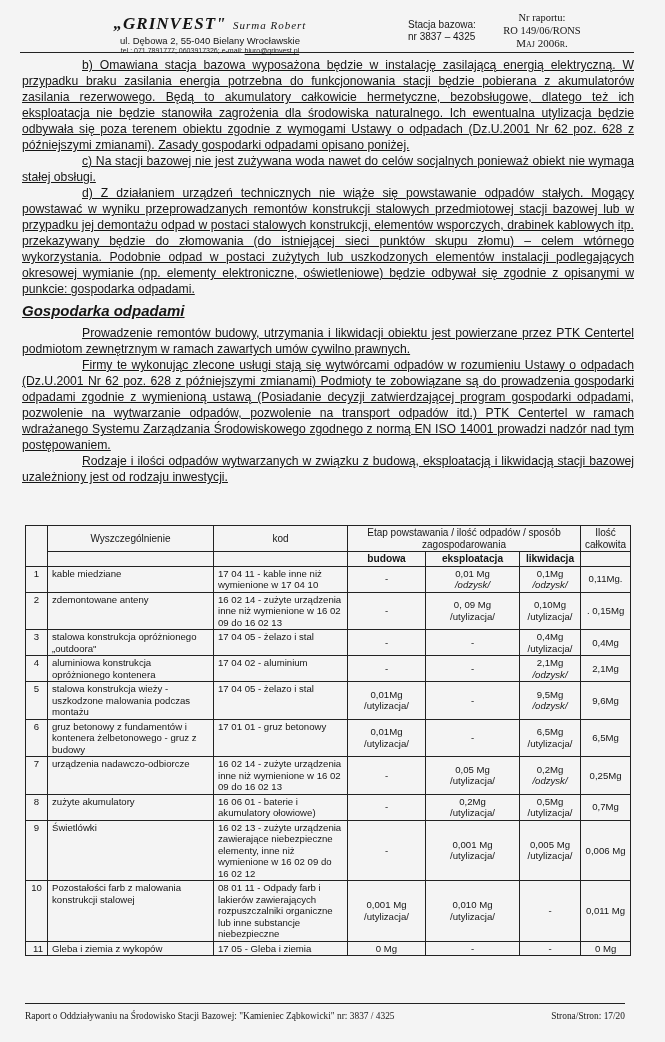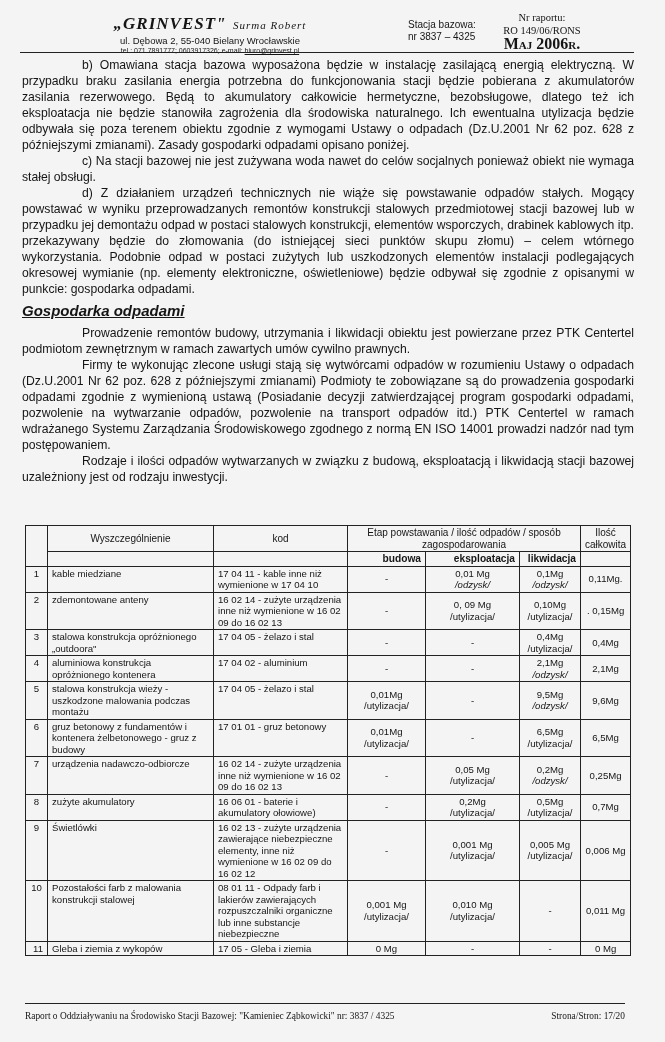--- a/index.html
+++ b/index.html
@@ -9,33 +9,33 @@
   }
   .hdr { position:absolute; left:0; top:0; width:665px; height:55px; }
   .hdr-company { position:absolute; left:90px; top:14px; width:240px; text-align:center; }
   .hdr-name { font-family:"Liberation Serif", serif; font-style:italic; font-weight:bold; font-size:17px; letter-spacing:1px; }
   .hdr-owner { font-family:"Liberation Serif", serif; font-style:italic; font-size:11px; letter-spacing:1px; margin-left:2px; }
   .hdr-addr { font-size:9.5px; margin-top:1px; }
   .hdr-tel { font-size:7px; margin-top:1px; }
   .hdr-tel a { color:#151515; text-decoration:underline; }
   .hdr-station { position:absolute; left:408px; top:19px; font-size:10px; line-height:12px; }
   .hdr-report { position:absolute; left:487px; top:11px; width:110px; text-align:center; font-family:"Liberation Serif", serif; font-size:10.5px; line-height:13px; }
-  .hdr-report .small { font-variant:small-caps; font-size:16px;font-weight:bold; }
+  .hdr-report .small { font-variant:small-caps; font-size:11px; }
   .hdr-rule { position:absolute; left:20px; top:52px; width:614px; height:0; border-top:1.5px solid #222; }
 
-  .body-text { position:absolute; left:22px; width:612px; font-size:12.2px; line-height:16px; text-align:justify; }
+  .body-text { position:absolute; left:22px; width:612px; font-size:12.2px; line-height:16px; text-align:justify;text-decoration:underline; }
   .body-text p { margin:0; }
   .ind { text-indent:60px; }
   .section-title { position:absolute; left:22px; top:302px; font-size:15px; font-weight:bold; font-style:italic; text-decoration:underline; }
   .bold-u { font-weight:bold; text-decoration:underline; }
 
   table.waste { position:absolute; left:25px; top:525px; border-collapse:collapse; font-size:9.6px; line-height:11.5px; }
   table.waste td { border:1px solid #222; padding:1px 4px; vertical-align:top; }
   table.waste td.c { text-align:center; vertical-align:middle; }
-  table.waste .hb { font-weight:bold; font-size:10.2px; text-align:right; }
+  table.waste .hb { font-weight:bold; font-size:10.2px; text-align:center; }
   table.waste .h { text-align:center; vertical-align:middle; font-size:10px; }
   .ital { font-style:italic; }
 
   .ftr-rule { position:absolute; left:25px; top:1003px; width:600px; border-top:1.5px solid #222; }
   .ftr { position:absolute; left:25px; top:1010px; width:600px; font-family:"Liberation Serif", serif; font-size:9.4px; line-height:12px; }
   .ftr .line2 { padding-left:35px; }
   .ftr-page { position:absolute; right:0; top:0; }
 </style>
 </head>
 <body>

